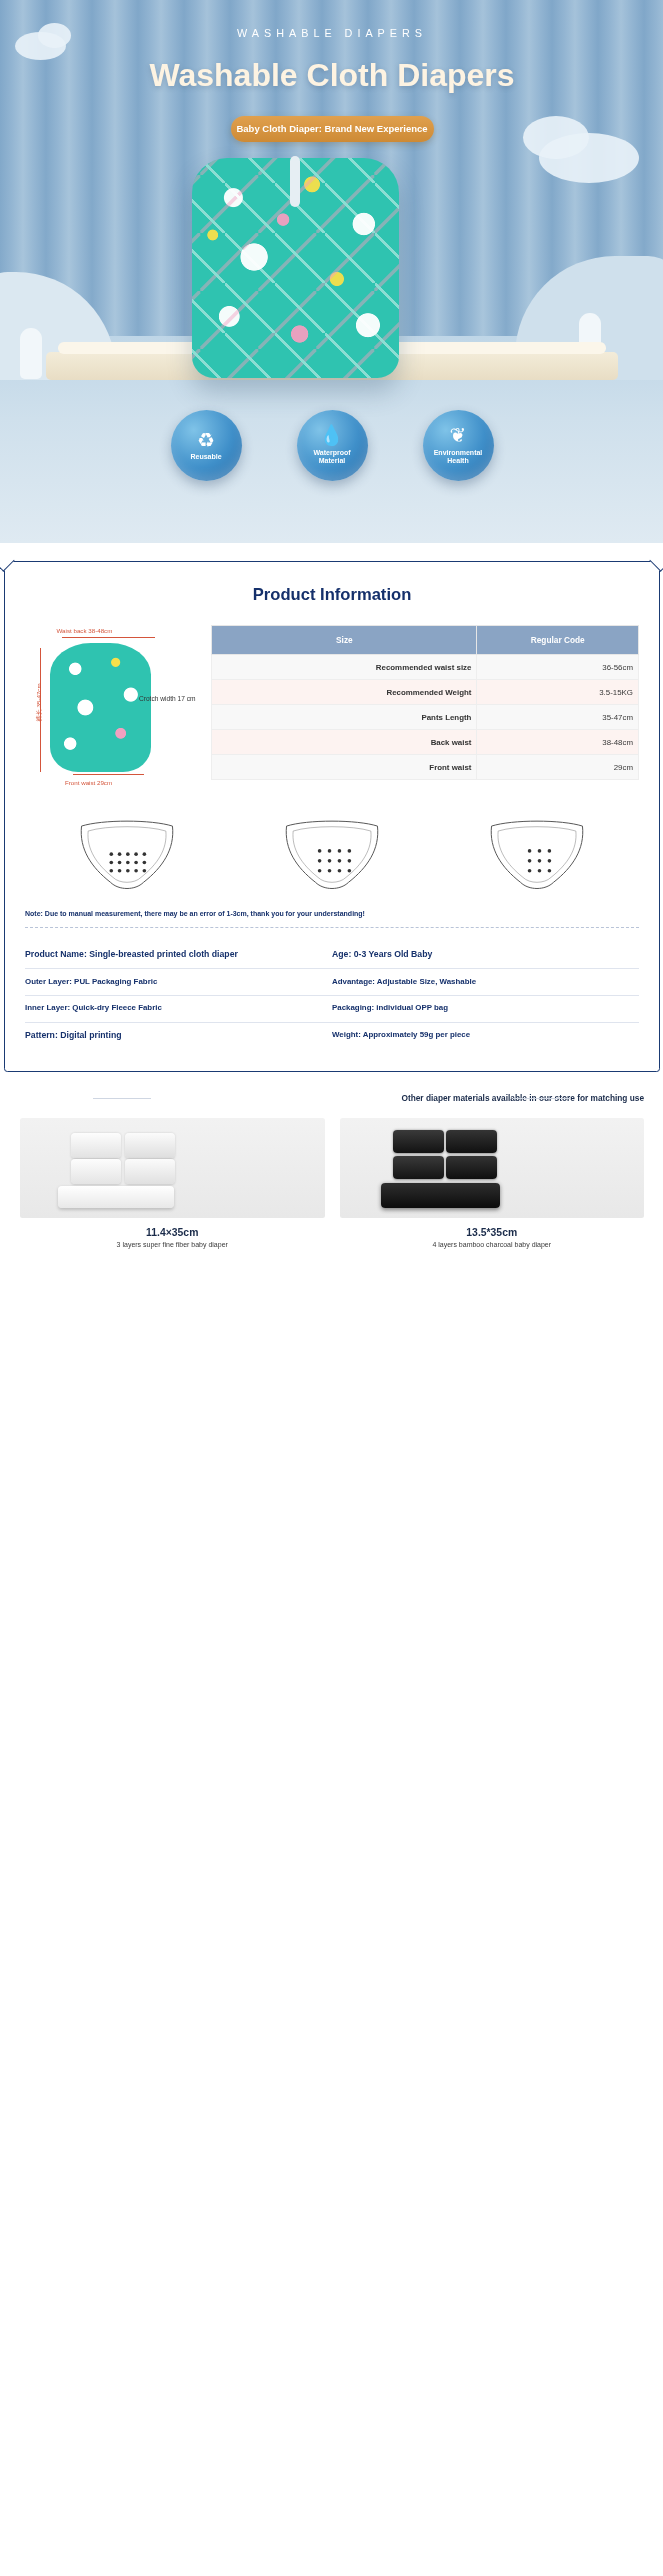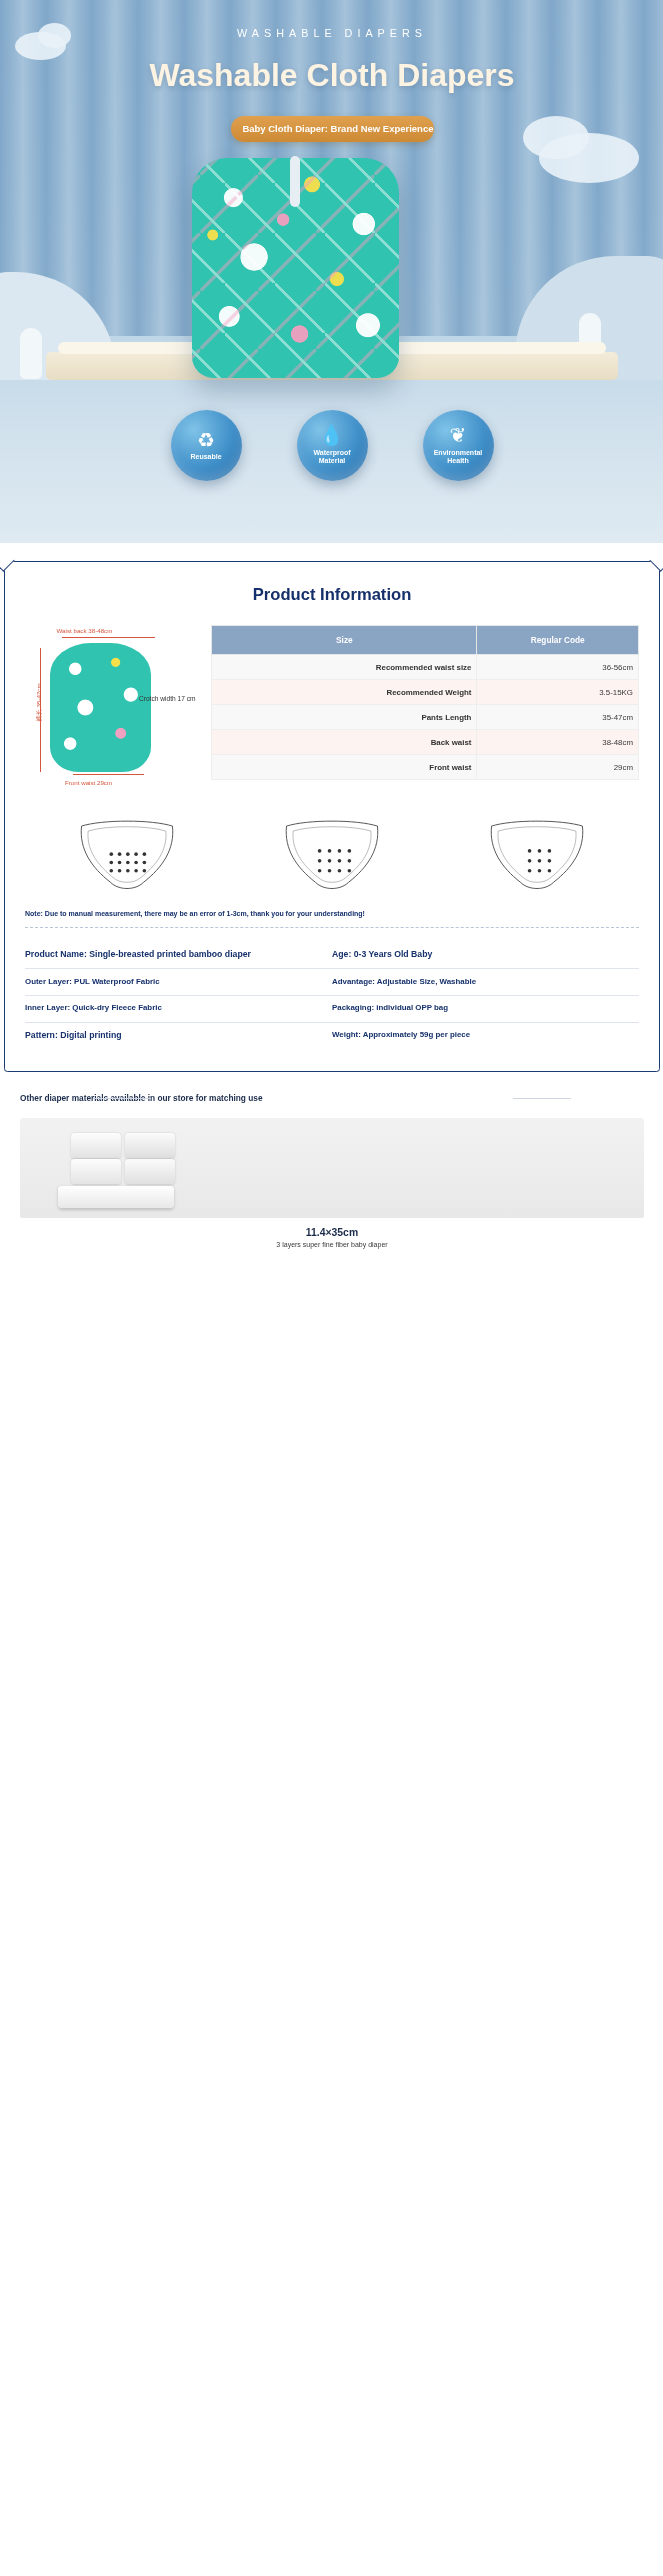--- a/index.html
+++ b/index.html
@@ -60,21 +60,21 @@
     position: relative; z-index: 5;
     text-align: center; color: #fdf3e2;
     font-size: 32px; font-weight: bold; margin-top: 18px;
     text-shadow: 0 1.7px 5px rgba(60,80,110,.25);
   }
   .hero-badge {
     position: relative; z-index: 5; margin: 21.6px auto 0;
     width: 203px; height: 26.5px; line-height: 26.5px;
     background: linear-gradient(180deg,#e0a04e 0%, #cd8a35 100%);
     border-radius: 13.3px; color: #fff; font-size: 9.5px; font-weight: bold;
-    text-align: right;
+    text-align: center;
     box-shadow: 0 2.5px 6.6px rgba(100,70,20,.25);
   }
 
   
   .product {
     position: absolute; z-index: 4; left: 192px; top: 158px;
     width: 207px; height: 220px;
     background: #2fc3b0;
     border-radius: 35px 35px 21.6px 21.6px;
     box-shadow: 0 13.3px 25px rgba(40,70,100,.25);
@@ -185,21 +185,21 @@
 
   .attrs { margin-top: 13.3px; }
   .attr-row { display: flex; border-bottom: 0.8px solid #dfe4ee; padding: 7.5px 0; }
   .attr-row:last-child { border-bottom: none; }
   .attr-cell { width: 50%; font-size: 8.7px; font-weight: bold; color: #15306b; line-height: 1.35; padding-right: 8.3px; }
   .attr-cell.small { font-size: 7.9px; }
 
   
   .other { background: #ffffff; padding: 21.6px 20px 28px; }
   .other-title {
-    text-align: left; font-size: 8.3px; font-weight: bold; color: #1a2b4a;
+    text-align: right; font-size: 8.3px; font-weight: bold; color: #1a2b4a;
     margin-bottom: 15px; position: relative;
   }
   .other-title:before, .other-title:after {
     content: ""; position: absolute; top: 50%; width: 58px; height: 0.8px; background: #cfd6e2;
   }
   .other-title:before { left: 73px; }
   .other-title:after { right: 73px; }
 
   .mat-grid { display: flex; gap: 15px; }
   .mat {
@@ -360,25 +360,25 @@
               <circle cx="78" cy="66" r="2.2"></circle>
               <circle cx="90" cy="66" r="2.2"></circle>
           </g>
         </svg>
       </div>
 
       <div class="note">Note: Due to manual measurement, there may be an error of 1-3cm, thank you for your understanding!</div>
 
       <div class="attrs">
         <div class="attr-row">
-          <div class="attr-cell">Product Name: Single-breasted printed bamboo diaper</div>
+          <div class="attr-cell">Product Name: Single-breasted printed cloth diaper</div>
           <div class="attr-cell">Age: 0-3 Years Old Baby</div>
         </div>
         <div class="attr-row">
-          <div class="attr-cell small">Outer Layer: PUL Waterproof Fabric</div>
+          <div class="attr-cell small">Outer Layer: PUL Packaging Fabric</div>
           <div class="attr-cell small">Advantage: Adjustable Size, Washable</div>
         </div>
         <div class="attr-row">
           <div class="attr-cell small">Inner Layer: Quick-dry Fleece Fabric</div>
           <div class="attr-cell small">Packaging: individual OPP bag</div>
         </div>
         <div class="attr-row">
           <div class="attr-cell">Pattern: Digital printing</div>
           <div class="attr-cell small">Weight: Approximately 59g per piece</div>
         </div>
@@ -395,18 +395,29 @@
           <div class="roll" style="left:51px; top:15px; width:50px; height:25px; background:linear-gradient(180deg,#fdfdfd,#e2e2e2); box-shadow:0 0.8px 2.5px rgba(0,0,0,.15);"></div>
           <div class="roll" style="left:105px; top:15px; width:50px; height:25px; background:linear-gradient(180deg,#fbfbfb,#dedede); box-shadow:0 0.8px 2.5px rgba(0,0,0,.15);"></div>
           <div class="roll" style="left:51px; top:41px; width:50px; height:25px; background:linear-gradient(180deg,#fdfdfd,#e4e4e4); box-shadow:0 0.8px 2.5px rgba(0,0,0,.15);"></div>
           <div class="roll" style="left:105px; top:41px; width:50px; height:25px; background:linear-gradient(180deg,#fbfbfb,#e0e0e0); box-shadow:0 0.8px 2.5px rgba(0,0,0,.15);"></div>
           <div class="roll" style="left:38px; top:68px; width:116px; height:21.6px; background:linear-gradient(180deg,#ffffff,#e8e8e8); box-shadow:0 1.7px 3.3px rgba(0,0,0,.18);"></div>
         </div>
         <div class="mat-size">11.4×35cm</div>
         <div class="mat-desc">3 layers super fine fiber baby diaper</div>
       </div>
 
+      <div class="mat">
+        <div class="mat-photo">
+          <div class="roll" style="left:53px; top:11.6px; width:51px; height:23px; background:linear-gradient(180deg,#3a3a3a,#121212); box-shadow:0 0.8px 2.5px rgba(0,0,0,.4);"></div>
+          <div class="roll" style="left:106px; top:11.6px; width:51px; height:23px; background:linear-gradient(180deg,#343434,#101010); box-shadow:0 0.8px 2.5px rgba(0,0,0,.4);"></div>
+          <div class="roll" style="left:53px; top:38px; width:51px; height:23px; background:linear-gradient(180deg,#3a3a3a,#141414); box-shadow:0 0.8px 2.5px rgba(0,0,0,.4);"></div>
+          <div class="roll" style="left:106px; top:38px; width:51px; height:23px; background:linear-gradient(180deg,#333333,#0f0f0f); box-shadow:0 0.8px 2.5px rgba(0,0,0,.4);"></div>
+          <div class="roll" style="left:41px; top:65px; width:119px; height:25px; background:linear-gradient(180deg,#2e2e2e,#0c0c0c); box-shadow:0 1.7px 4.1px rgba(0,0,0,.45);"></div>
+        </div>
+        <div class="mat-size">13.5*35cm</div>
+        <div class="mat-desc">4 layers bamboo charcoal baby diaper</div>
+      </div>
 
     </div>
   </section>
 
 </div>
 
 
 </body></html>

